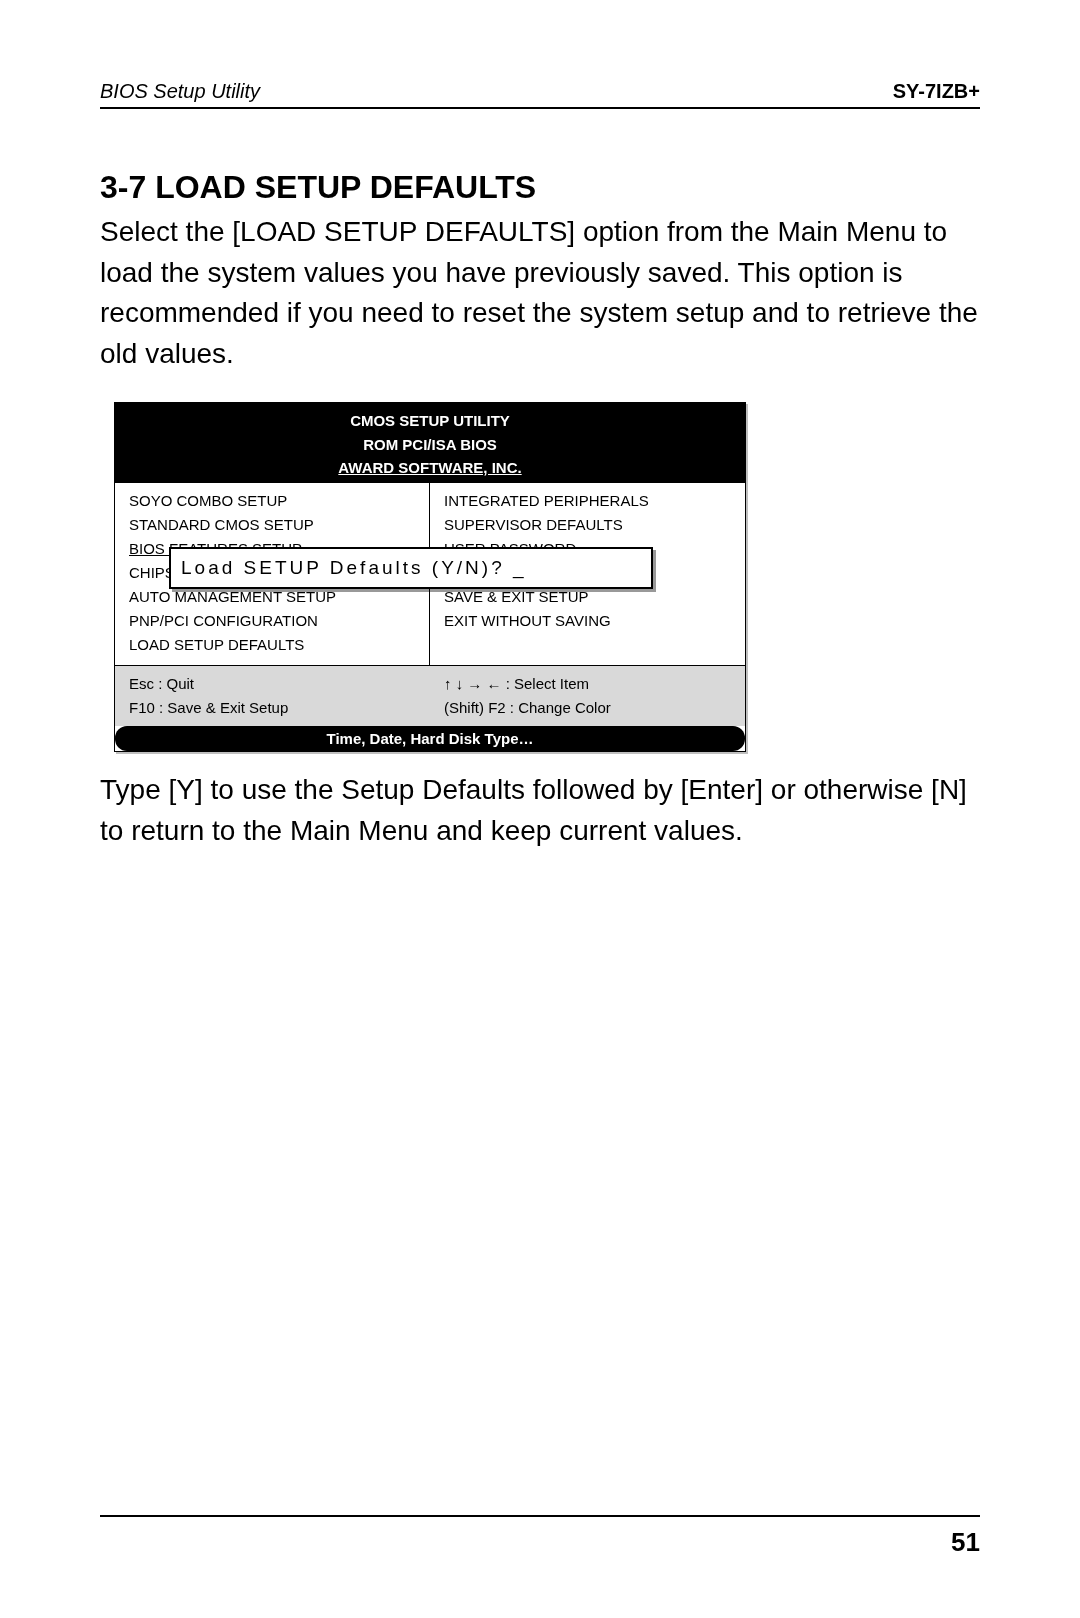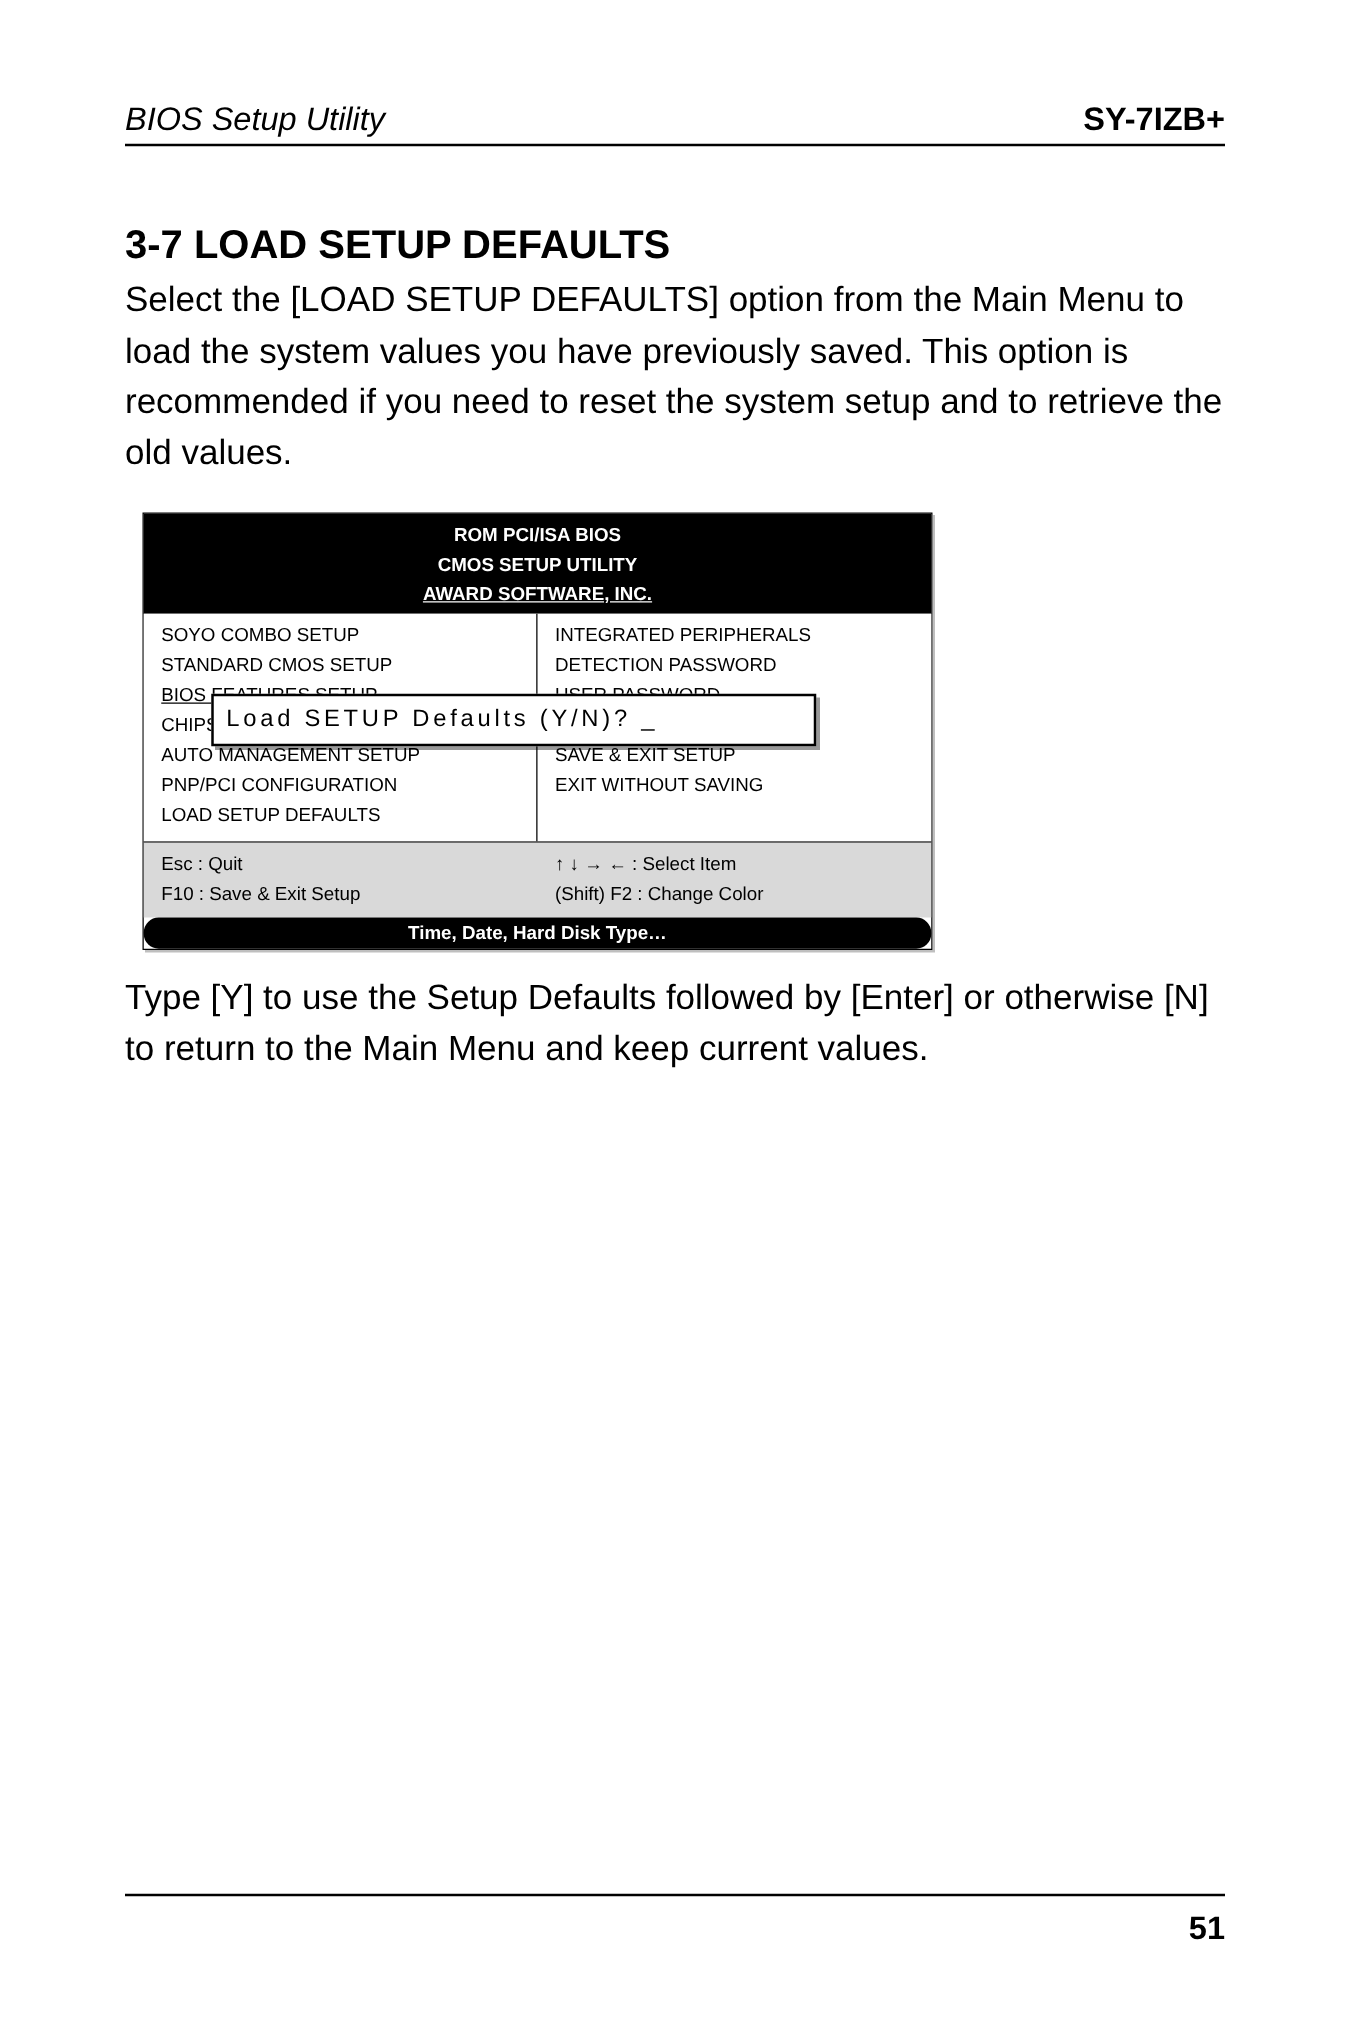--- a/index.html
+++ b/index.html
@@ -13,21 +13,21 @@
     width: 1080px;
     height: 1618px;
     position: relative;
     box-sizing: border-box;
     padding: 80px 100px 60px 100px;
   }
   .header-row {
     display: flex;
     justify-content: space-between;
     align-items: center;
-    font-size: 26px;
+    font-size: 20px;
     border-bottom: 2px solid #000;
     padding-bottom: 4px;
   }
   .header-left { font-style: italic; }
   .header-right { font-weight: bold; }
   .section-title {
     font-size: 32px;
     font-weight: bold;
     margin-top: 60px;
   }
@@ -141,37 +141,37 @@
   <div class="header-row">
     <span class="header-left">BIOS Setup Utility</span>
     <span class="header-right">SY-7IZB+</span>
   </div>
 
   <div class="section-title">3-7  LOAD SETUP DEFAULTS</div>
   <div class="body-text">Select the [LOAD SETUP DEFAULTS] option from the Main Menu to load the system values you have previously saved. This option is recommended if you need to reset the system setup and to retrieve the old values.</div>
 
   <div class="bios">
     <div class="bios-top">
+      <div>CMOS SETUP UTILITY</div>
       <div>ROM PCI/ISA BIOS</div>
-      <div>CMOS SETUP UTILITY</div>
       <div class="u">AWARD SOFTWARE, INC.</div>
     </div>
     <div class="bios-cols">
       <div class="bios-col left">
         <div>SOYO COMBO SETUP</div>
         <div>STANDARD CMOS SETUP</div>
         <div class="u">BIOS FEATURES SETUP</div>
         <div>CHIPSET FEATURES SETUP</div>
         <div>AUTO MANAGEMENT SETUP</div>
         <div>PNP/PCI CONFIGURATION</div>
         <div>LOAD SETUP DEFAULTS</div>
       </div>
       <div class="bios-col">
         <div>INTEGRATED PERIPHERALS</div>
-        <div>DETECTION PASSWORD</div>
+        <div>SUPERVISOR DEFAULTS</div>
         <div class="u">USER PASSWORD</div>
         <div>IDE HDD AUTO DETECTION</div>
         <div>SAVE &amp; EXIT SETUP</div>
         <div>EXIT WITHOUT SAVING</div>
       </div>
       <div class="dialog">Load SETUP Defaults (Y/N)? _</div>
     </div>
     <div class="bios-help">
       <div class="col">
         <div>Esc  : Quit</div>

